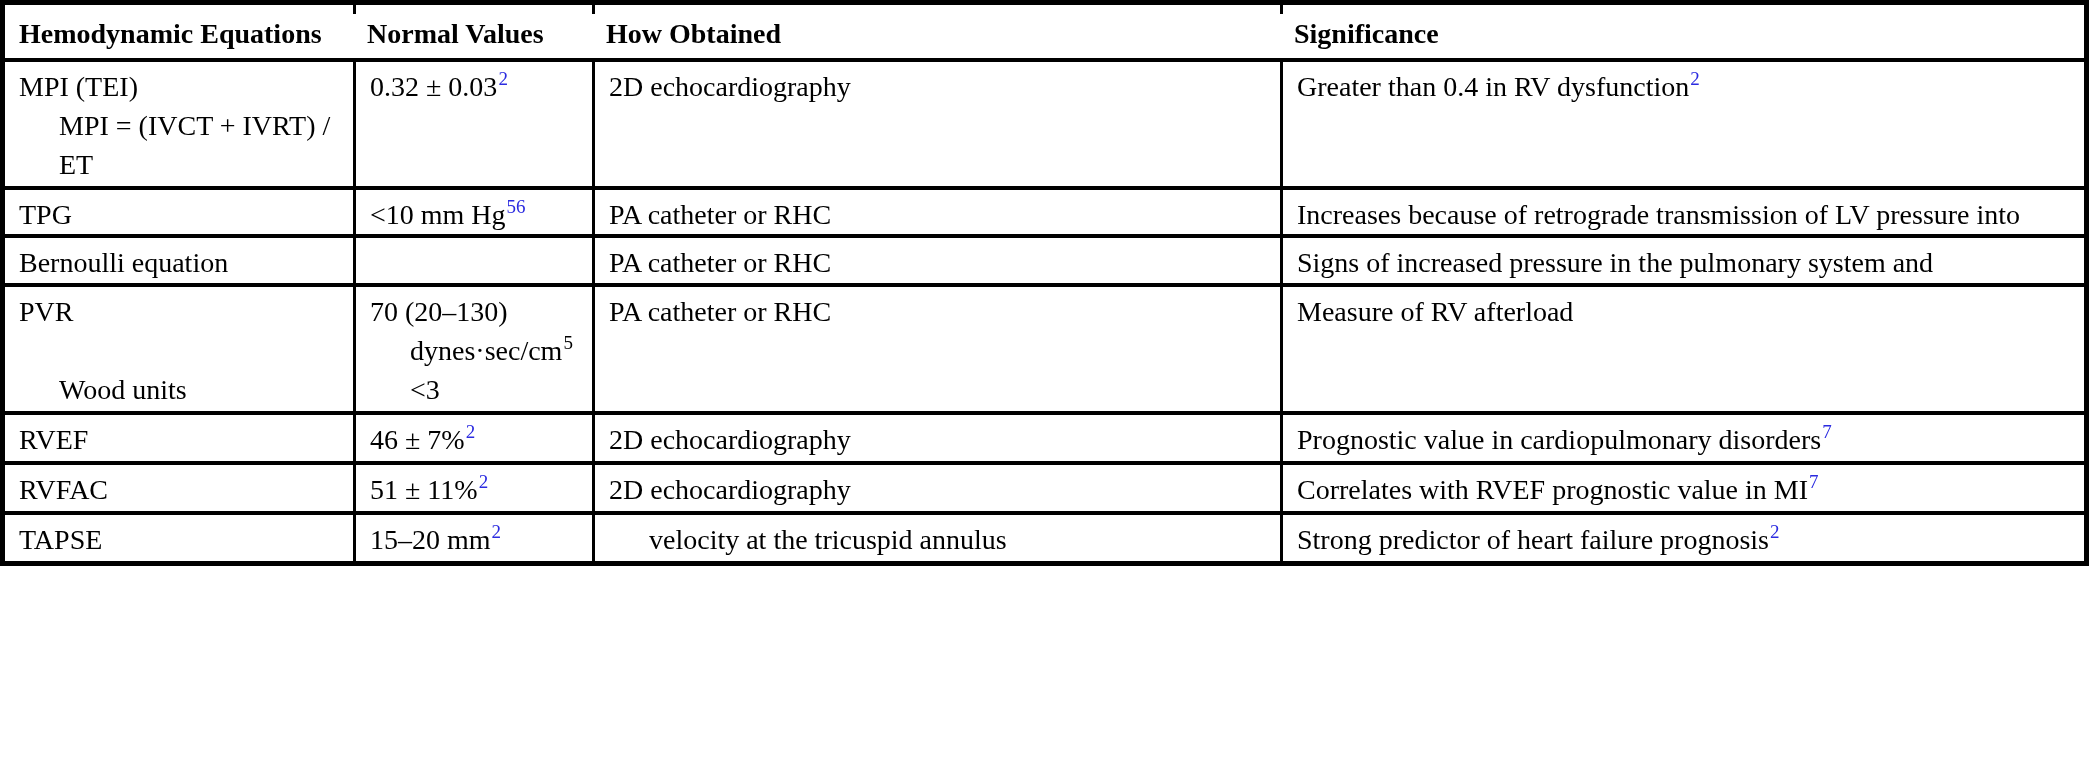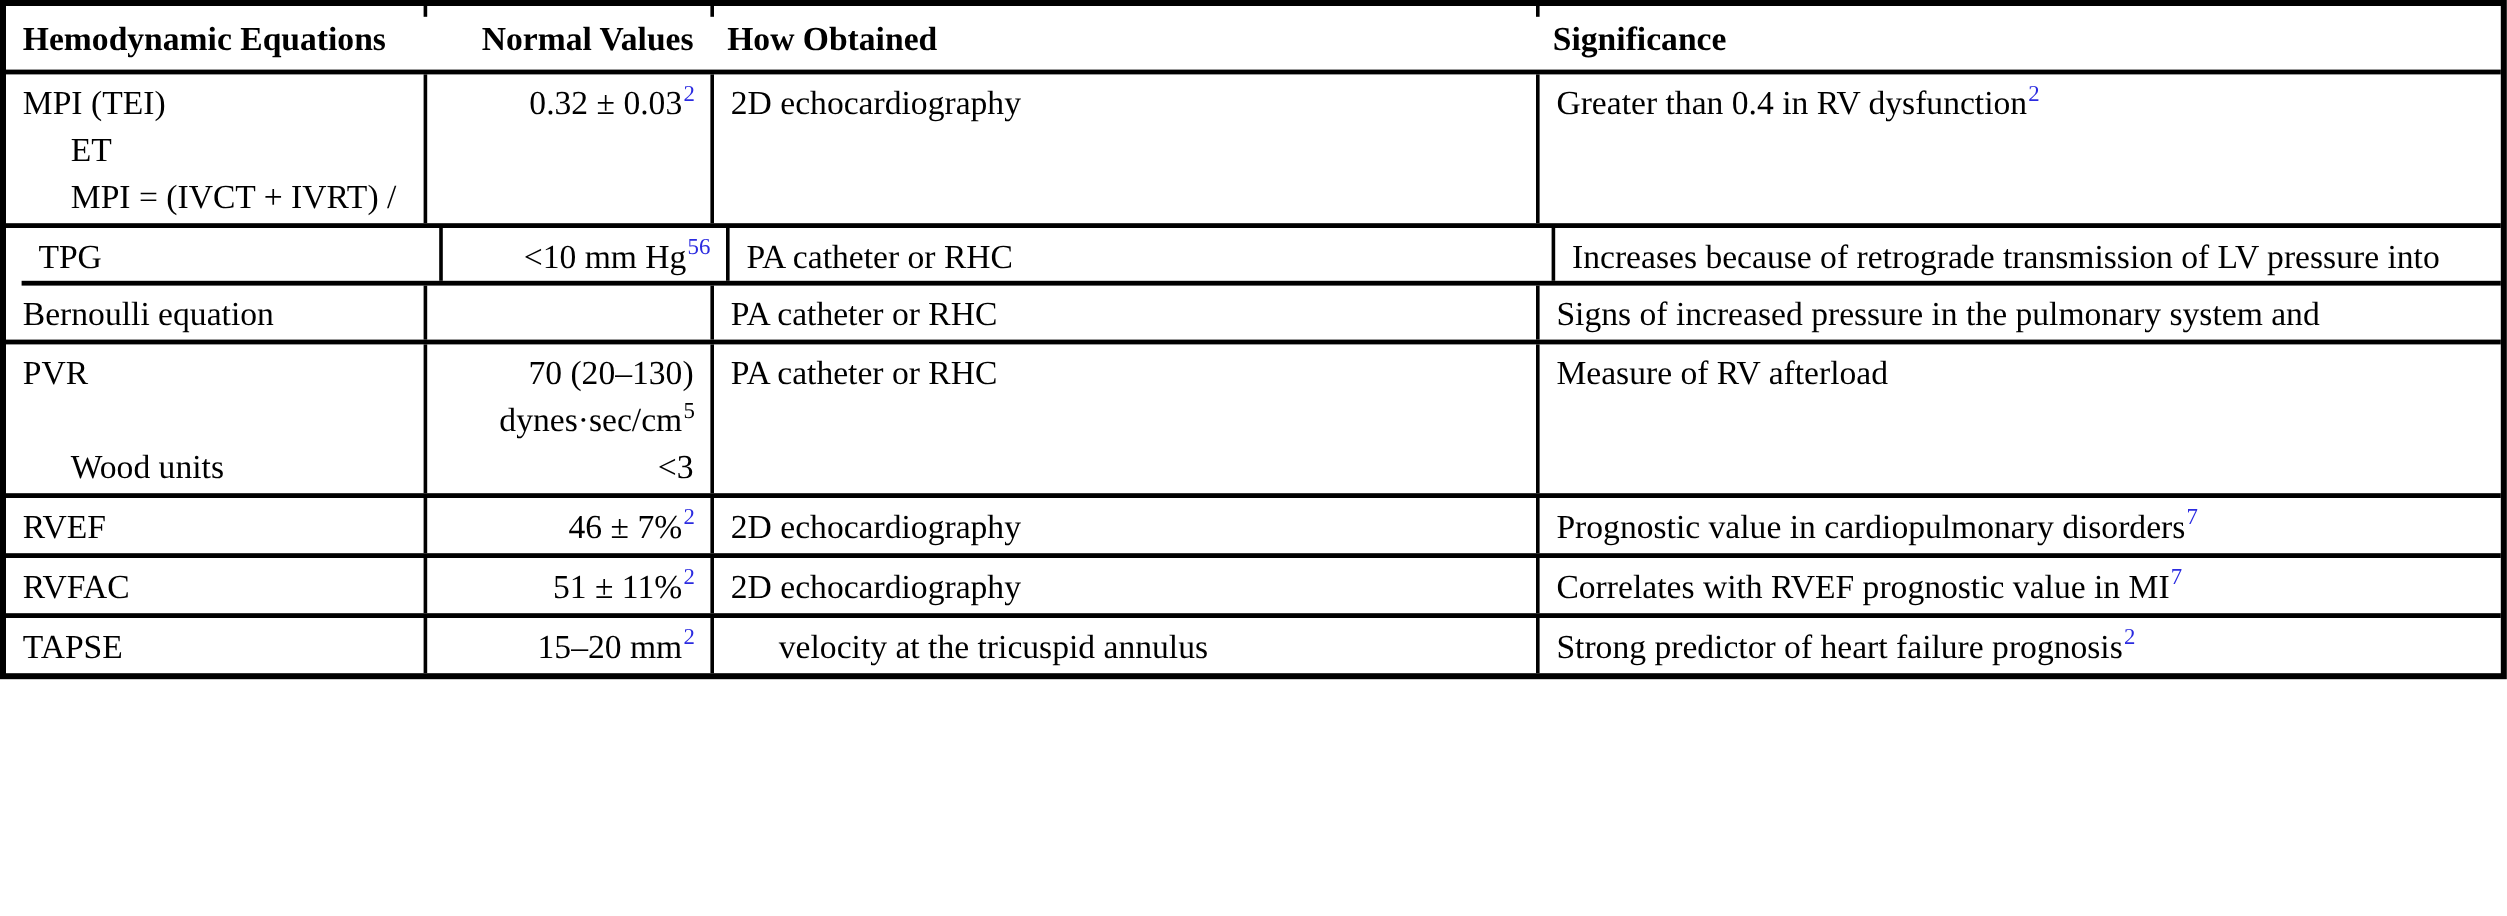--- a/index.html
+++ b/index.html
@@ -21,30 +21,30 @@
     display:flex;flex-direction:column;
     background:#ffffff;
   }
   .row{display:flex;border-bottom:4px solid var(--border-color);box-sizing:border-box;}
   .row:last-child{border-bottom:none;flex:1;}
   .row:nth-child(1){height:58px;}
   .row:nth-child(2){height:135px;}
   .row:nth-child(3){height:94px;}
   .row:nth-child(4){height:132px;}
   .row:nth-child(5){height:141px;}
-  .row:nth-child(6){height:48px;margin-left:13px;}
+  .row:nth-child(6){height:48px;}
   .row:nth-child(7){height:49px;font-family:Liberation Serif, serif;}
   .cell{
     box-sizing:border-box;
     padding:5px 14px 2px 14px;
     font-size:28px;line-height:39px;
     overflow:hidden;
   }
   .cell:nth-child(1){width:348px;}
-  .cell:nth-child(2){width:239px;border-left:3px solid var(--border-color);text-align:right;}
+  .cell:nth-child(2){width:239px;border-left:3px solid var(--border-color);}
   .cell:nth-child(3){width:688px;border-left:3px solid var(--border-color);}
   .cell:nth-child(4){flex:1;border-left:3px solid var(--border-color);}
   .row.header .cell{border-left:none;font-weight:bold;padding-top:9px;}
   .line{min-height:39px;white-space:nowrap;}
   .line.indent{padding-left:40px;}
   .sup{
     font-size:19px;line-height:0;
     position:relative;top:-11px;left:1px;
   }
   .sup.blue{color:var(--ref-blue);}
@@ -62,22 +62,22 @@
   <div class="stub stub3"></div>
 <div class="row header">
       <div class="cell">Hemodynamic Equations</div>
       <div class="cell">Normal Values</div>
       <div class="cell">How Obtained</div>
       <div class="cell">Significance</div>
     </div>
     <div class="row">
       <div class="cell">
         <div class="line"><span>MPI (TEI)</span></div>
+        <div class="line indent"><span>MPI = (IVCT + IVRT) /</span></div>
         <div class="line indent"><span>ET</span></div>
-        <div class="line indent"><span>MPI = (IVCT + IVRT) /</span></div>
       </div>
       <div class="cell">
         <div class="line"><span>0.32 ± 0.03</span><span class="sup blue">2</span></div>
       </div>
       <div class="cell">
         <div class="line"><span>2D echocardiography</span></div>
       </div>
       <div class="cell">
         <div class="line"><span>Greater than 0.4 in RV dysfunction</span><span class="sup blue">2</span></div>
       </div>

